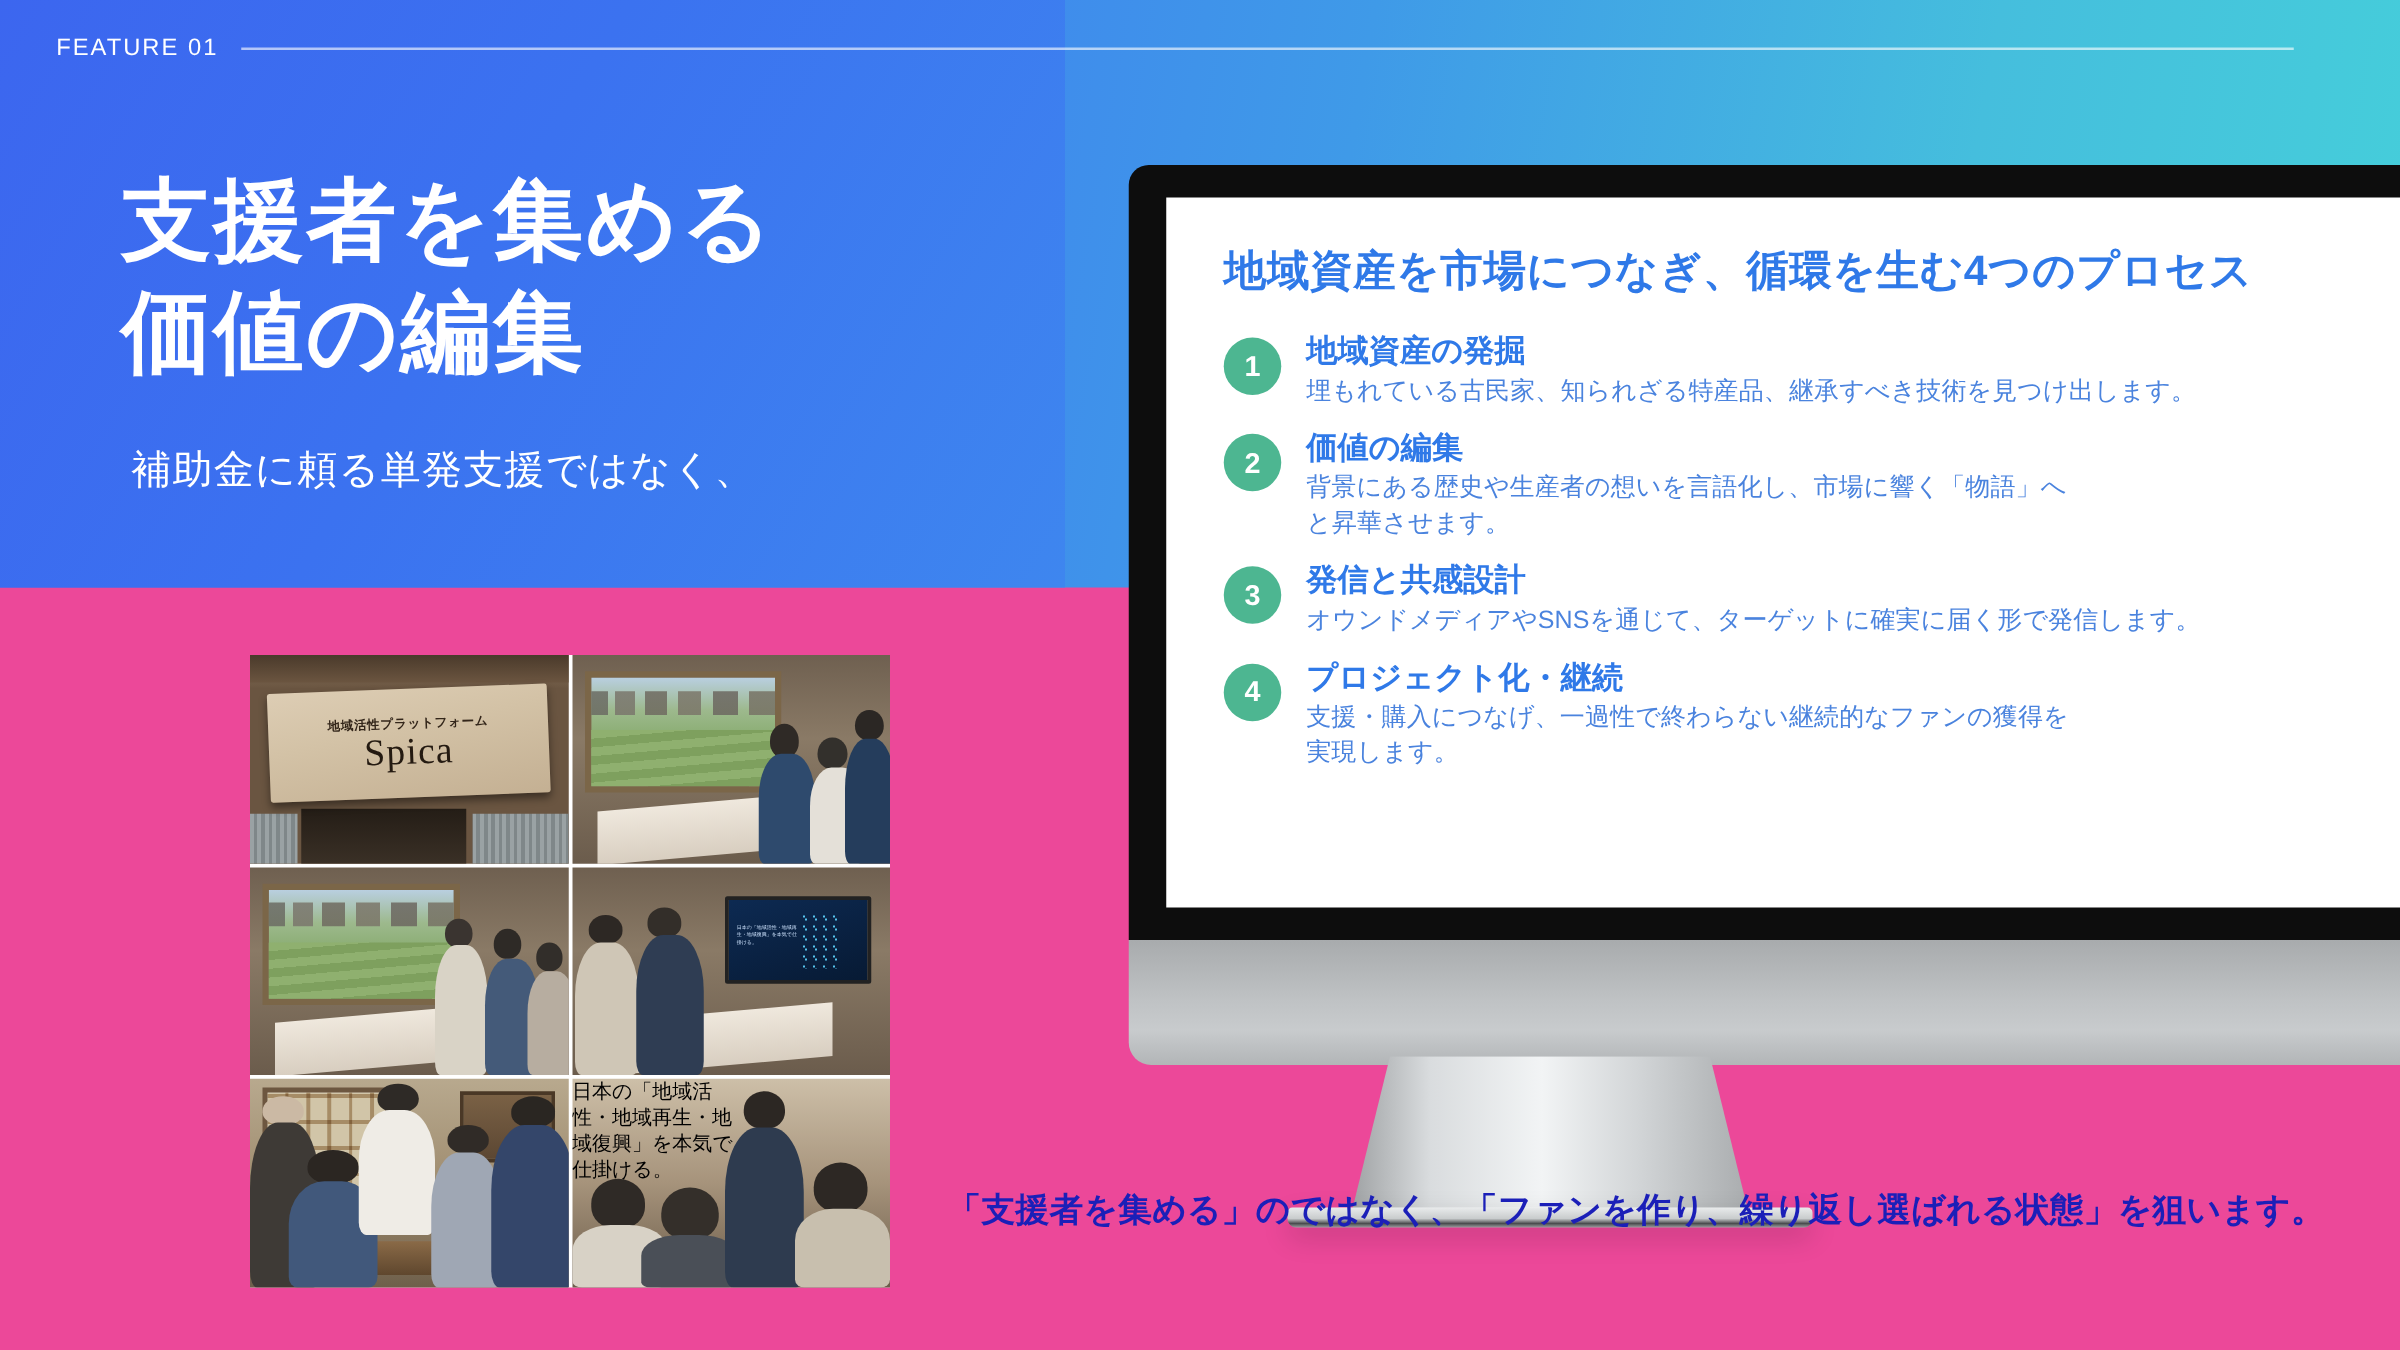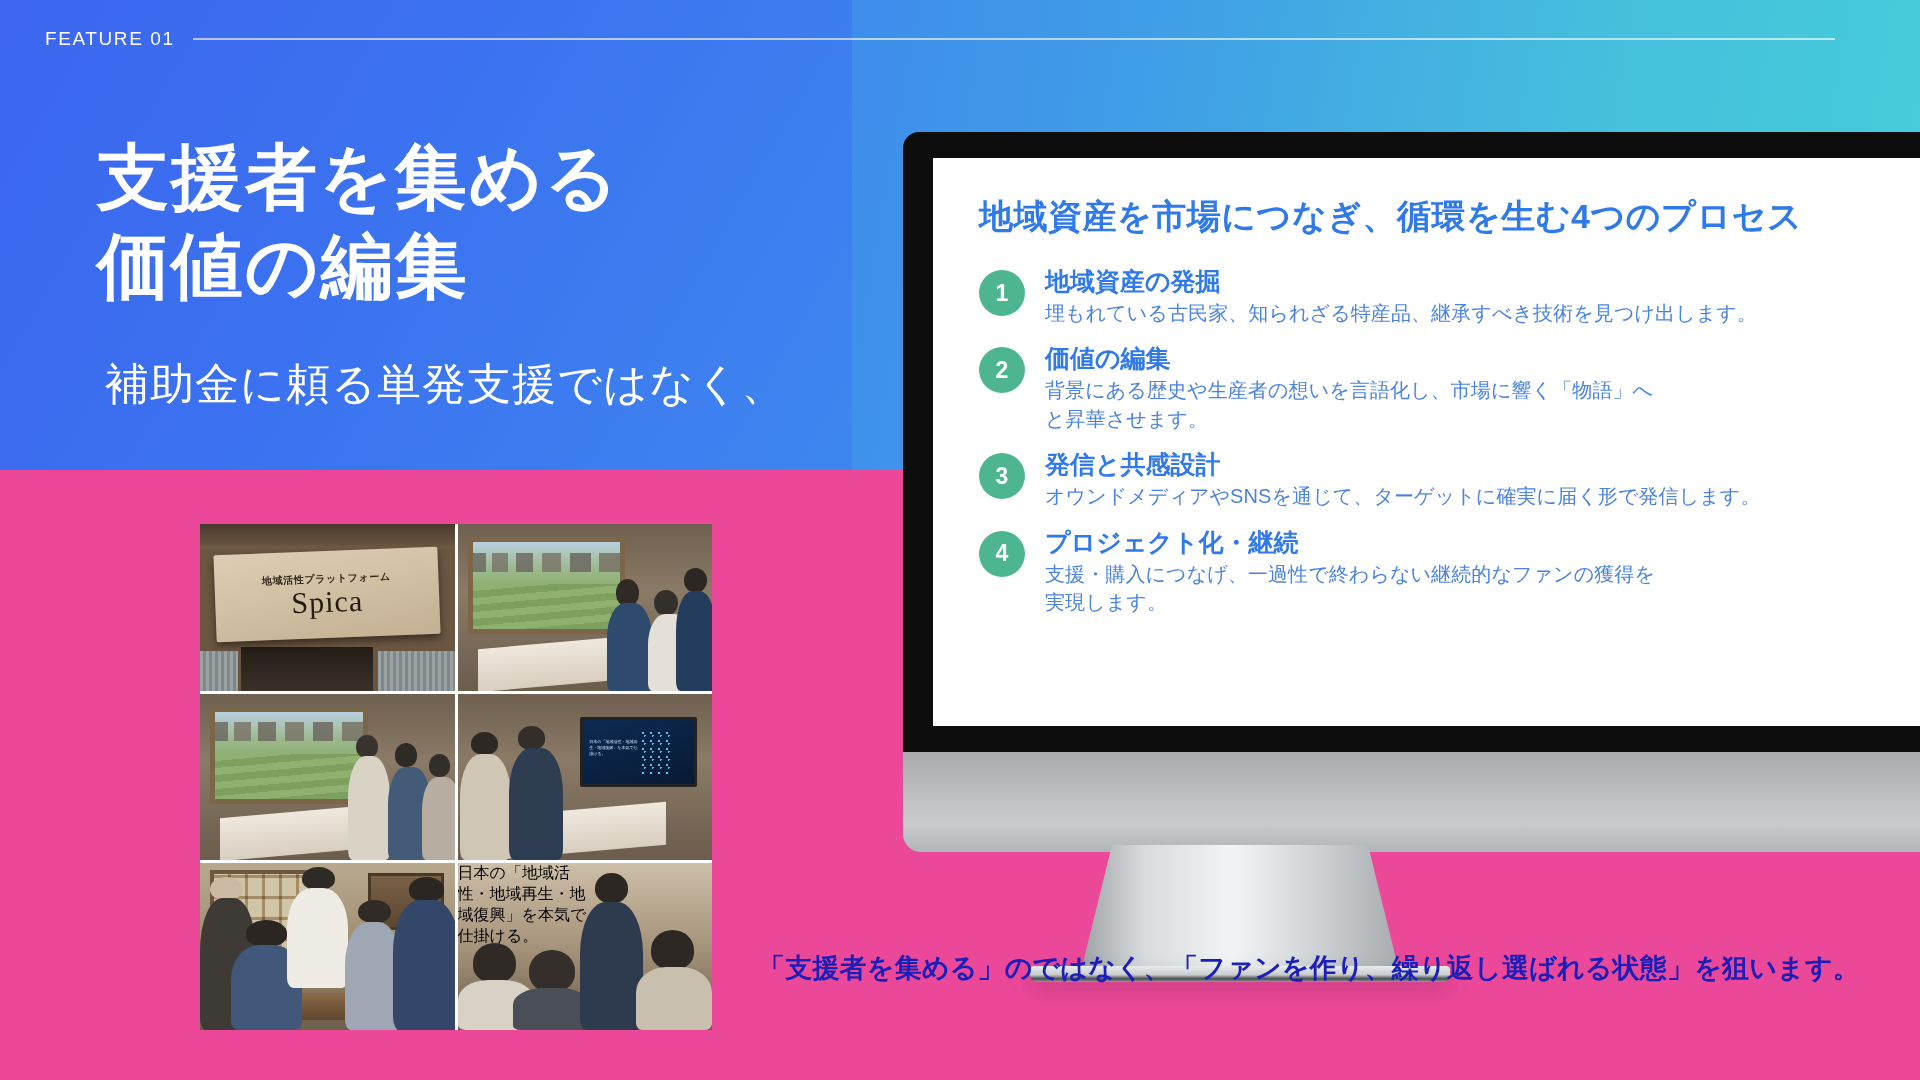--- a/index.html
+++ b/index.html
@@ -56,21 +56,21 @@
     font-weight:bold;
     line-height:1.24;
     letter-spacing:2px;
   }
   .headline .hl-line { display:block; }
 
   .subcopy {
     position:absolute; left:105px; top:353px;
     width:730px;
     color:#ffffff;
-    font-size:44px;
+    font-size:32px;
     font-weight:400;
     line-height:1.42;
     letter-spacing:1px;
   }
   .subcopy .sc-line { display:block; }
 
   
   .collage {
     position:absolute; left:200px; top:524px;
     width:512px; height:506px;

